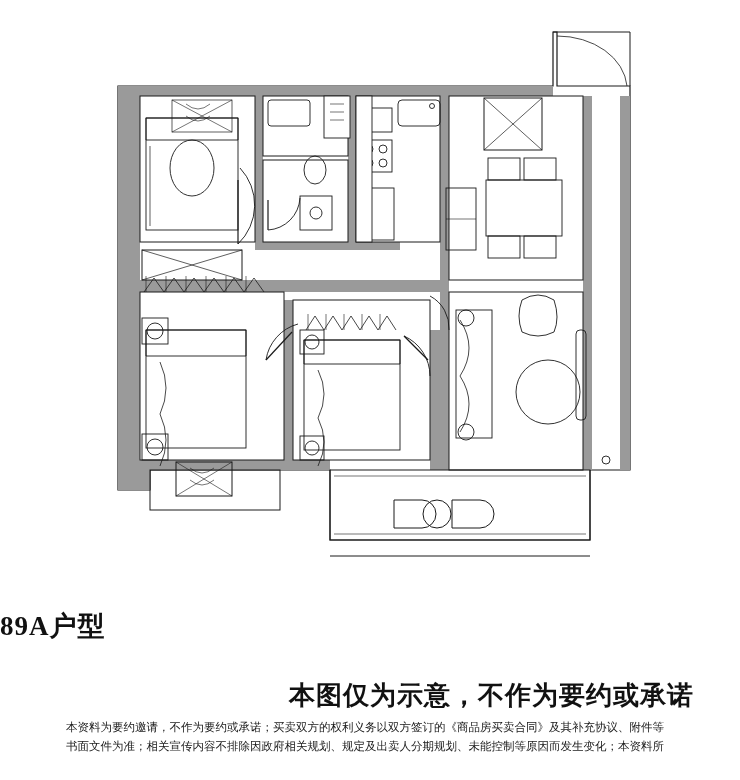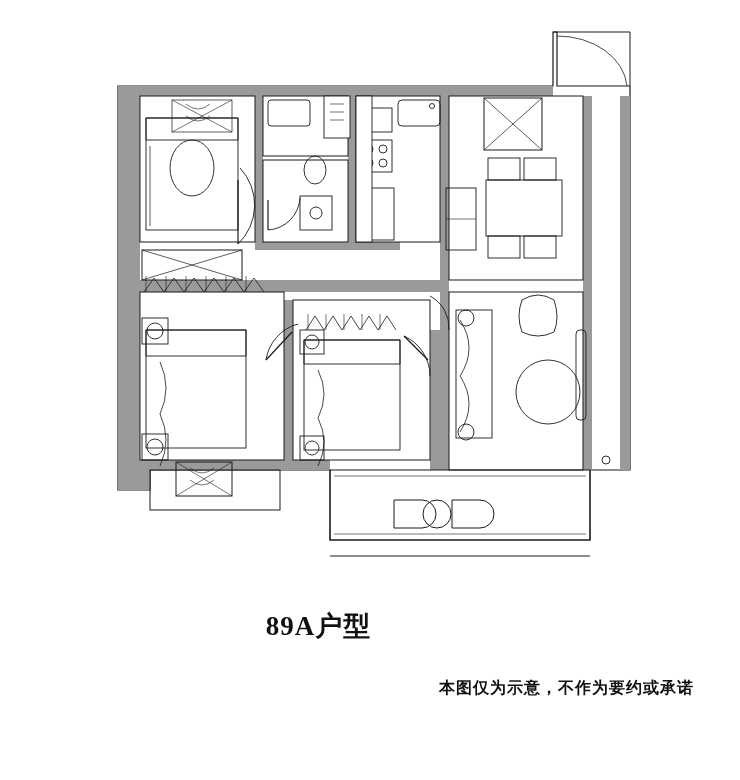--- a/index.html
+++ b/index.html
@@ -14,32 +14,32 @@
   #plan-wrap{
     position:absolute;
     left:0;top:0;
     width:740px;height:600px;
   }
   #plan-svg{display:block;}
   .title{
     position:absolute;
     left:0;top:608px;
     width:637px;
-    text-align:center;
+    text-align:left;
     font-size:27px;
     font-weight:bold;
     letter-spacing:1px;
     font-family:"Liberation Serif", serif;
   }
   .disclaimer-big{
     position:absolute;
     left:0;top:678px;
     width:694px;
     text-align:right;
-    font-size:16px;
+    font-size:26px;
     font-weight:bold;
     letter-spacing:1px;
     font-family:"Liberation Serif", serif;
   }
   .legal{
     position:absolute;
     left:66px;top:718px;
     width:610px;
     font-size:11.5px;
     line-height:1.65;
@@ -216,13 +216,15 @@
       <path d="M190 468 q12 10 24 0 M190 480 q12 10 24 0" stroke-width="0.6"></path>
     </g>
   </svg>
 </div>
 
 <div class="title">89A户型</div>
 
 <div class="disclaimer-big">本图仅为示意，不作为要约或承诺</div>
 
 <div class="legal">
+  <div>本资料为要约邀请，不作为要约或承诺；买卖双方的权利义务以双方签订的《商品房买卖合同》及其补充协议、附件等</div>
+  <div>书面文件为准；相关宣传内容不排除因政府相关规划、规定及出卖人分期规划、未能控制等原因而发生变化；本资料所</div>
 </div>
 
 </body></html>

